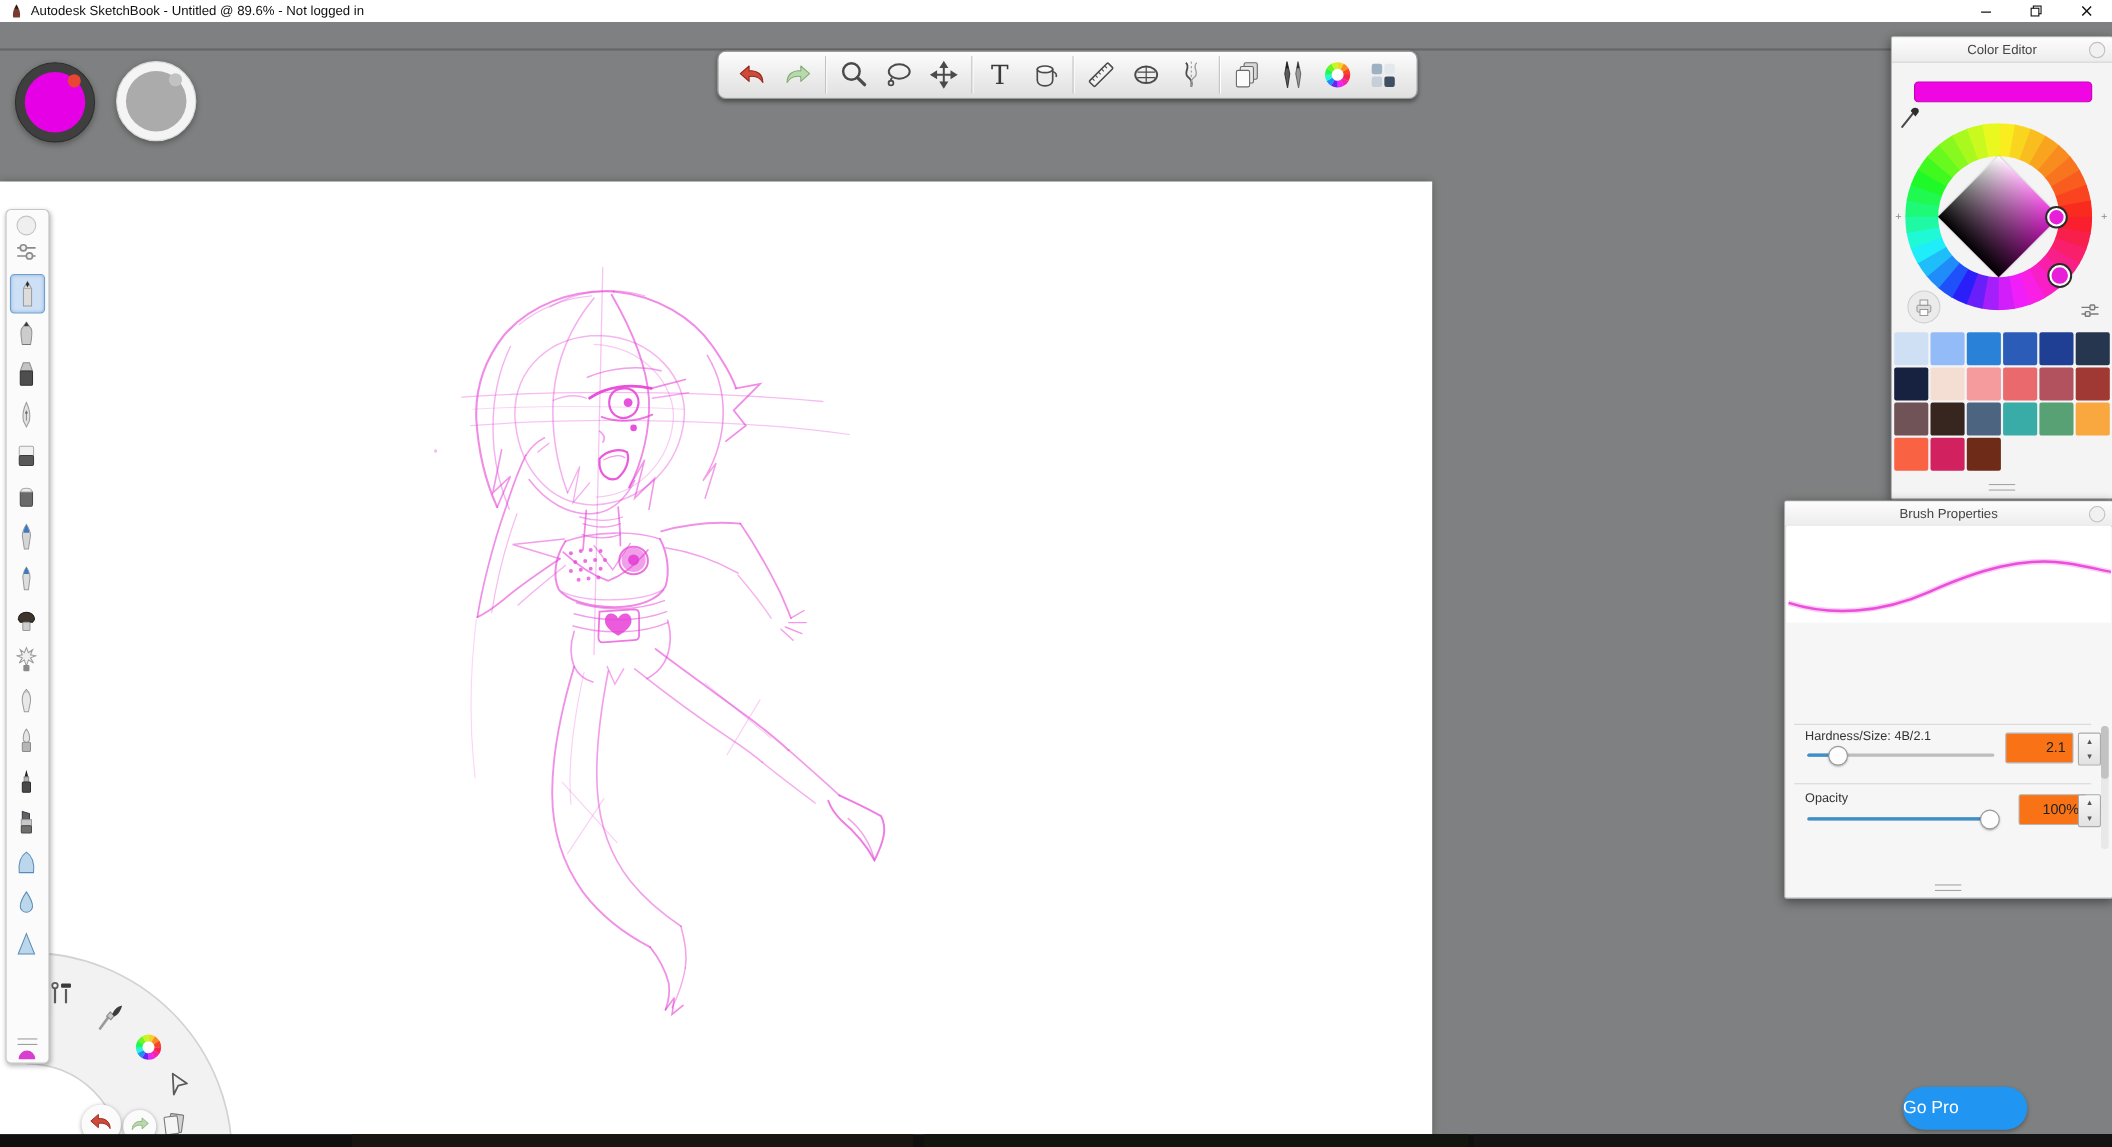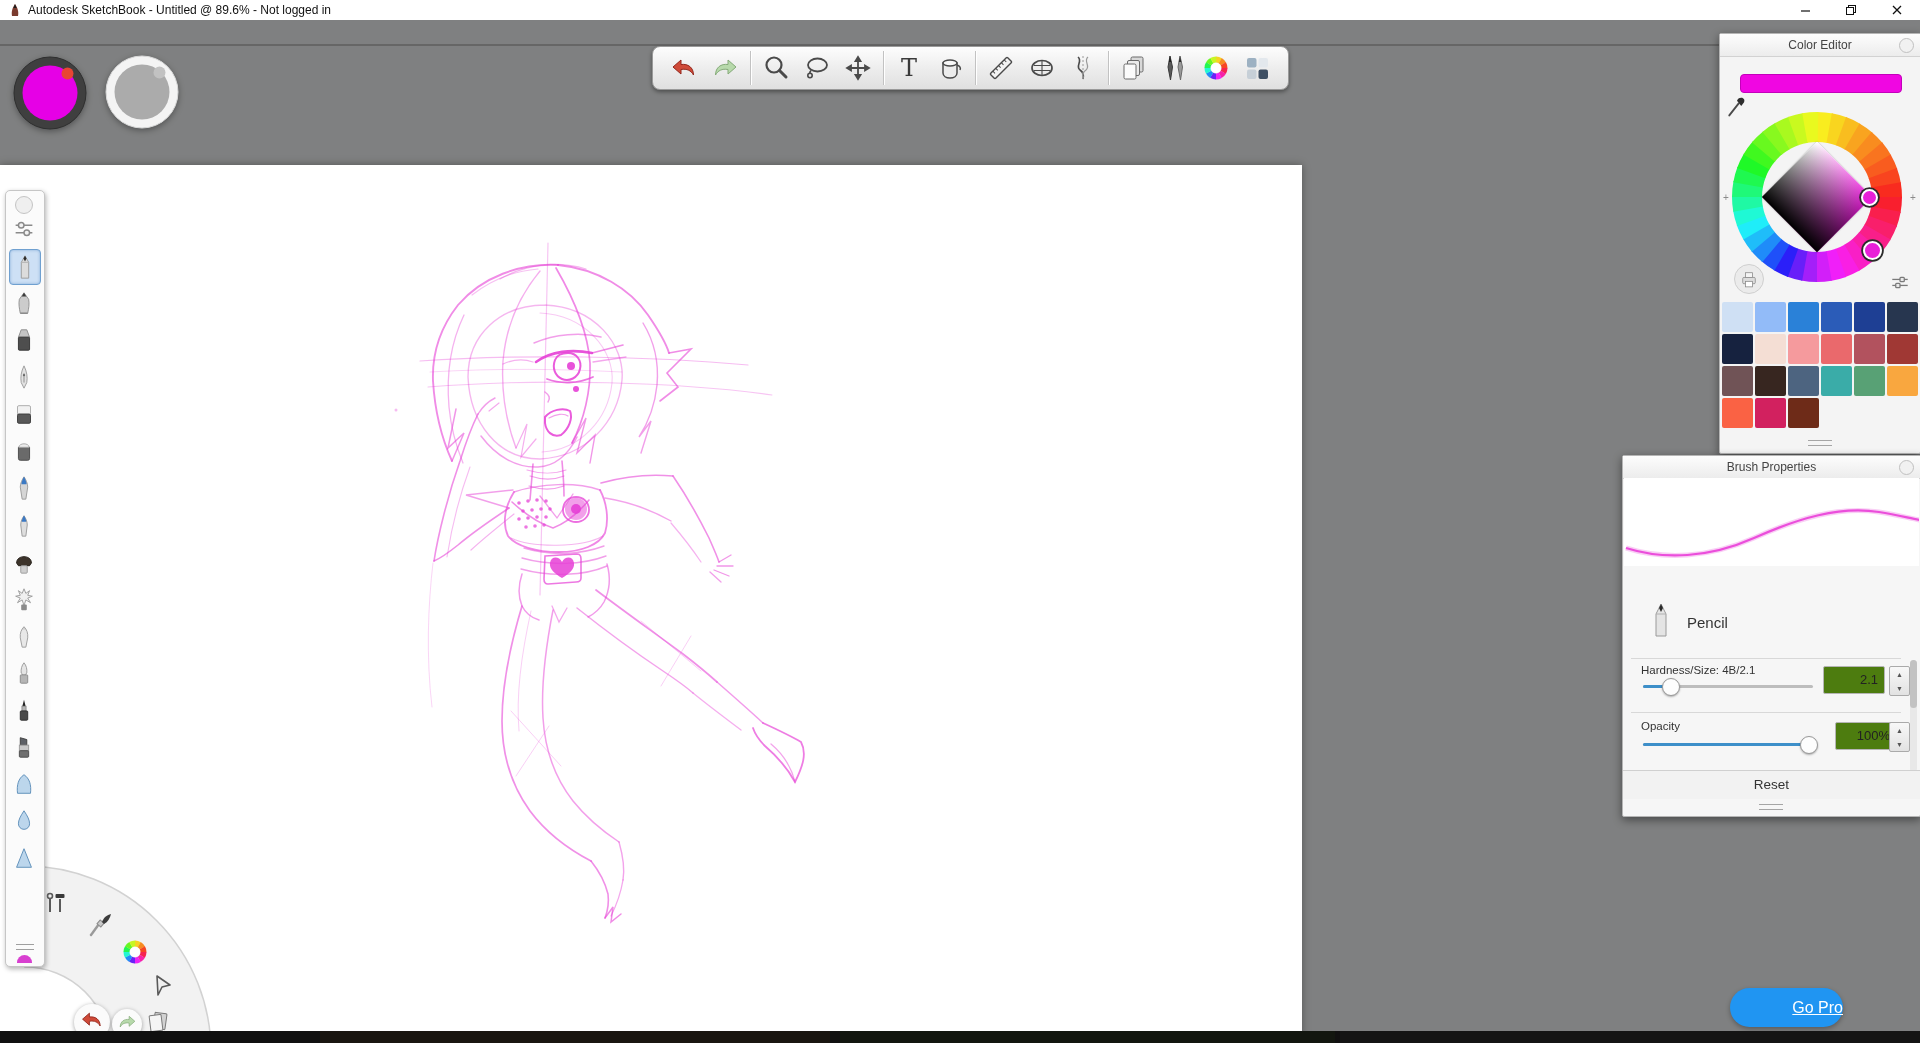--- a/index.html
+++ b/index.html
@@ -65,32 +65,32 @@
   .brush-props{left:1622px;top:455px;width:297px;height:360px;background:#f6f6f6;}
   .stroke-preview{position:absolute;left:1px;top:22px;width:295px;height:88px;background:#fff;}
   .bp-brushrow{position:absolute;left:0;top:130px;width:297px;height:72px;display:flex;align-items:center;}
   .bp-name{font-size:15px;color:#333;margin-left:14px;}
   .bp-div{position:absolute;left:8px;width:270px;border-top:1px solid #d8d8d8;}
   .bp-label{position:absolute;left:18px;font-size:11.5px;color:#333;}
   .slider-track{position:absolute;left:20px;width:170px;height:3px;background:#bdbdbd;border-radius:2px;}
   .slider-fill{height:3px;border-radius:2px;}
   .slider-thumb{position:absolute;width:16px;height:16px;top:-7px;border-radius:50%;background:#fdfdfd;
                 border:1px solid #9a9a9a;box-shadow:0 1px 2px rgba(0,0,0,.3);}
-  .val-box{position:absolute;left:200px;width:54px;height:26px;background:#4d7c0f;border:1px solid #b5b5b5;border-radius:2px;
+  .val-box{position:absolute;left:200px;width:54px;height:26px;background:#f97316;border:1px solid #b5b5b5;border-radius:2px;
            font-size:13px;color:#222;text-align:right;line-height:26px;padding-right:6px;box-sizing:content-box;}
   .spinner{position:absolute;left:266px;width:19px;height:28px;background:linear-gradient(#f8f8f8,#e2e2e2);
            border:1px solid #aaa;border-radius:2px;display:flex;flex-direction:column;}
   .spin-half{flex:1;display:flex;align-items:center;justify-content:center;font-size:7px;color:#555;}
   .reset-row{position:absolute;left:0;top:314px;width:297px;height:28px;border-top:1px solid #d0d0d0;
              text-align:center;font-size:13.5px;color:#333;line-height:28px;background:#f2f2f2;}
   .bp-scroll{position:absolute;right:3px;top:204px;width:7px;height:112px;background:#e8e8e8;border-radius:4px;}
   .bp-thumb{width:7px;height:48px;background:#c2c2c2;border-radius:4px;}
   
   .gopro{position:absolute;left:1730px;top:988px;width:113px;height:39px;border-radius:20px;background:#2095f2;
-         color:#fff;font-size:16px;text-align:right;line-height:39px;box-shadow:0 2px 5px rgba(0,0,0,.3);text-decoration:underline;}
+         color:#fff;font-size:16px;text-align:left;line-height:39px;box-shadow:0 2px 5px rgba(0,0,0,.3);}
   .bstrip{position:absolute;left:0;top:1031px;width:1920px;height:12px;background:#101010;}
   .bseg{position:absolute;top:0;height:12px;}
 </style>
 </head>
 <body>
 
 <div class="screen">
 
   <div class="titlebar">
     <span class="appicon">
@@ -646,30 +646,20 @@
     <div class="panel-header">
       <span>Brush Properties</span>
       <span class="panel-circle"></span>
     </div>
     <div class="stroke-preview">
       <svg width="295" height="88" viewBox="0 0 295 88">
         <path id="stroke-glow" d="M2,70 C40,82 85,80 130,60 C175,40 215,28 255,34 C275,37 288,41 296,42" fill="none" stroke-width="5" opacity="0.25" stroke="#e93fd8"></path>
         <path id="stroke-line" d="M2,70 C40,82 85,80 130,60 C175,40 215,28 255,34 C275,37 288,41 296,42" fill="none" stroke-width="2.2" opacity="0.9" stroke="#e93fd8"></path>
       </svg>
     </div>
-    <div class="bp-brushrow">
-      <span style="margin-left:26px;">
-        <svg width="24" height="36" viewBox="0 0 24 36">
-            <path d="M7 12 L12 2 L17 12 L17 34 L7 34 Z" fill="#e4e4e4" stroke="#9a9a9a"></path>
-            <path d="M10 6 L12 2 L14 6 L12 10 Z" fill="#2b2b2b"></path>
-            <path d="M7 12 L17 12" stroke="#b0b0b0"></path>
-          </svg>
-      </span>
-      <span class="bp-name">Pencil</span>
-    </div>
     <div class="bp-div" style="top:202px;"></div>
     <div class="bp-label" style="top:208px;">Hardness/Size: 4B/2.1</div>
     <div class="slider-track" style="top:229px;">
       <div class="slider-fill" id="fill-0" style="width: 27.2px; background: rgb(61, 143, 201);"></div>
         <div class="slider-thumb" id="thumb-0" style="left: 19.2px;"></div>
     </div>
     <div class="val-box" style="top:210px;">2.1</div>
     <div class="spinner" style="top:210px;">
       <span class="spin-half">▲</span>
       <span class="spin-half">▼</span>
@@ -681,21 +671,20 @@
         <div class="slider-thumb" id="thumb-1" style="left: 156.9px;"></div>
     </div>
     <div class="val-box" style="top:266px;margin-left:12px;">100%</div>
     <div class="spinner" style="top:266px;">
       <span class="spin-half">▲</span>
       <span class="spin-half">▼</span>
     </div>
     <div class="bp-scroll">
         <div class="bp-thumb"></div>
       </div>
-    <div class="reset-row">Reset</div>
     <div class="grip" style="top:348px;left:136px;"></div>
   </div>
 
   <div class="gopro">Go Pro</div>
 
   <div class="bstrip">
     <div class="bseg" style="left:320px;width:510px;background:#191510;"></div>
     <div class="bseg" style="left:840px;width:495px;background:#12160f;"></div>
     <div class="bseg" style="left:1340px;width:580px;background:#141414;"></div>
   </div>

